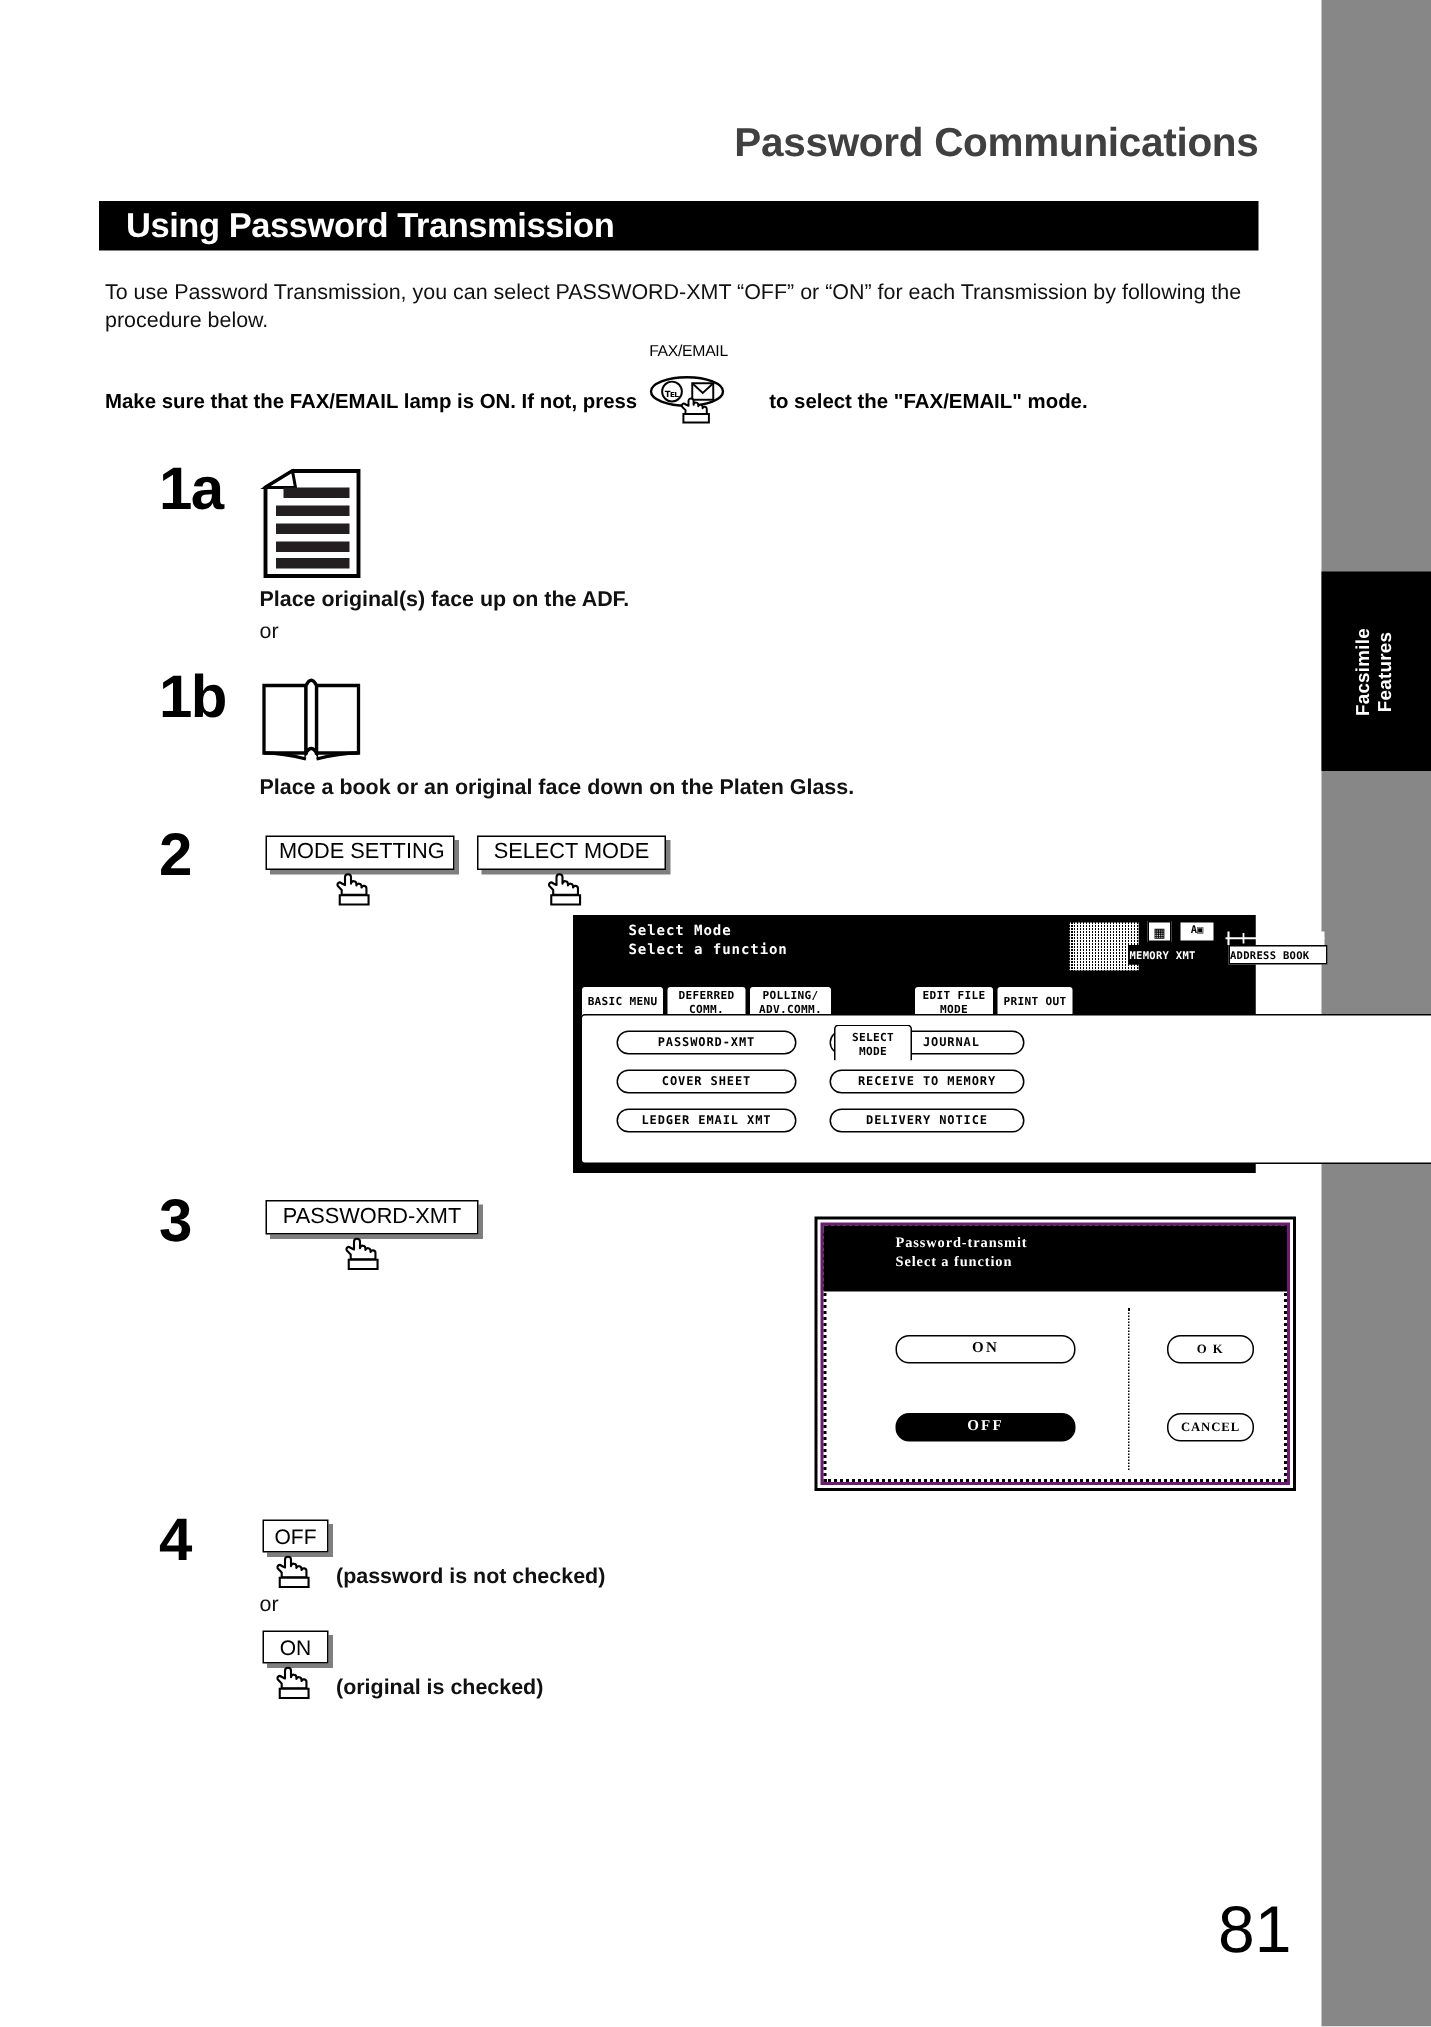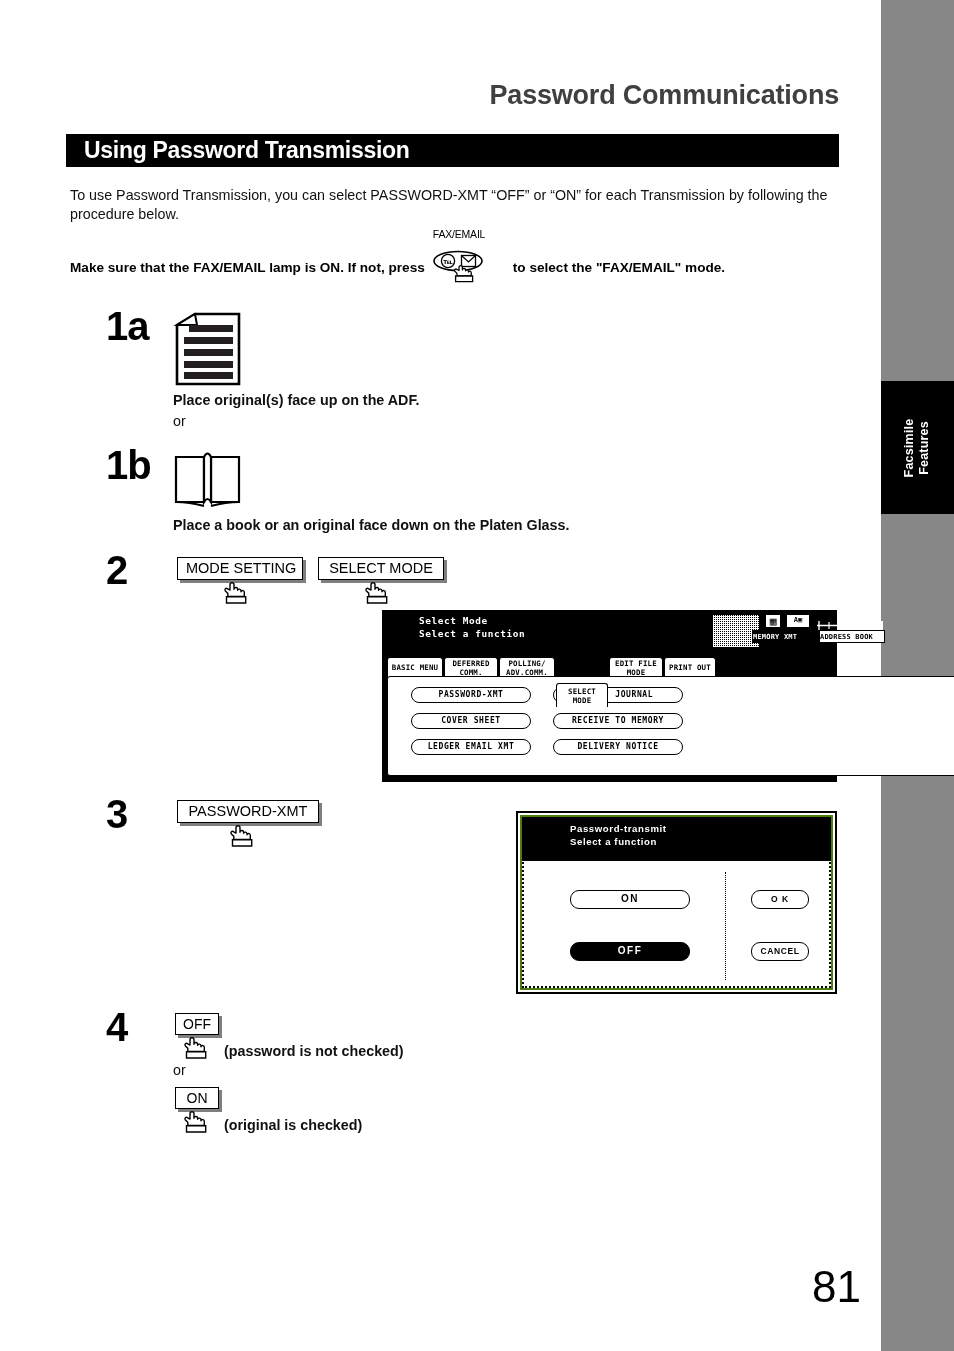--- a/index.html
+++ b/index.html
@@ -114,23 +114,23 @@
   .dither{
     position:absolute;
     background-image:
       repeating-linear-gradient(0deg,#fff 0 1px,transparent 1px 2px),
       repeating-linear-gradient(90deg,#fff 0 1px,transparent 1px 2px);
     background-color:#000;
   }
 
   
   .lcd2{
-    position:absolute;left:520px;top:815px;width:313px;height:175px;
-    background:#fff;border:2px solid #4d7c0f;box-sizing:border-box;
-    font-family:Liberation Sans, sans-serif;
+    position:absolute;left:547px;top:815px;width:313px;height:175px;
+    background:#fff;border:2px solid #701a75;box-sizing:border-box;
+    font-family:Liberation Serif, serif;
     box-shadow:0 0 0 2px #fff, 0 0 0 4px #000;
   }
   .lcd2-head{position:absolute;left:0;top:0;width:100%;height:44px;background:#000;}
   .lcd2-title{position:absolute;left:48px;top:5px;color:#fff;font-size:9.6px;line-height:13px;font-weight:bold;letter-spacing:0.6px;}
   .lcd2-btn{
     position:absolute;height:19px;border:1.5px solid #000;border-radius:9px;
     box-sizing:border-box;background:#fff;color:#000;text-align:center;
     font-size:10px;line-height:16px;font-weight:bold;letter-spacing:1.5px;
   }
   .lcd2-btn.inv{background:#000;color:#fff;}

